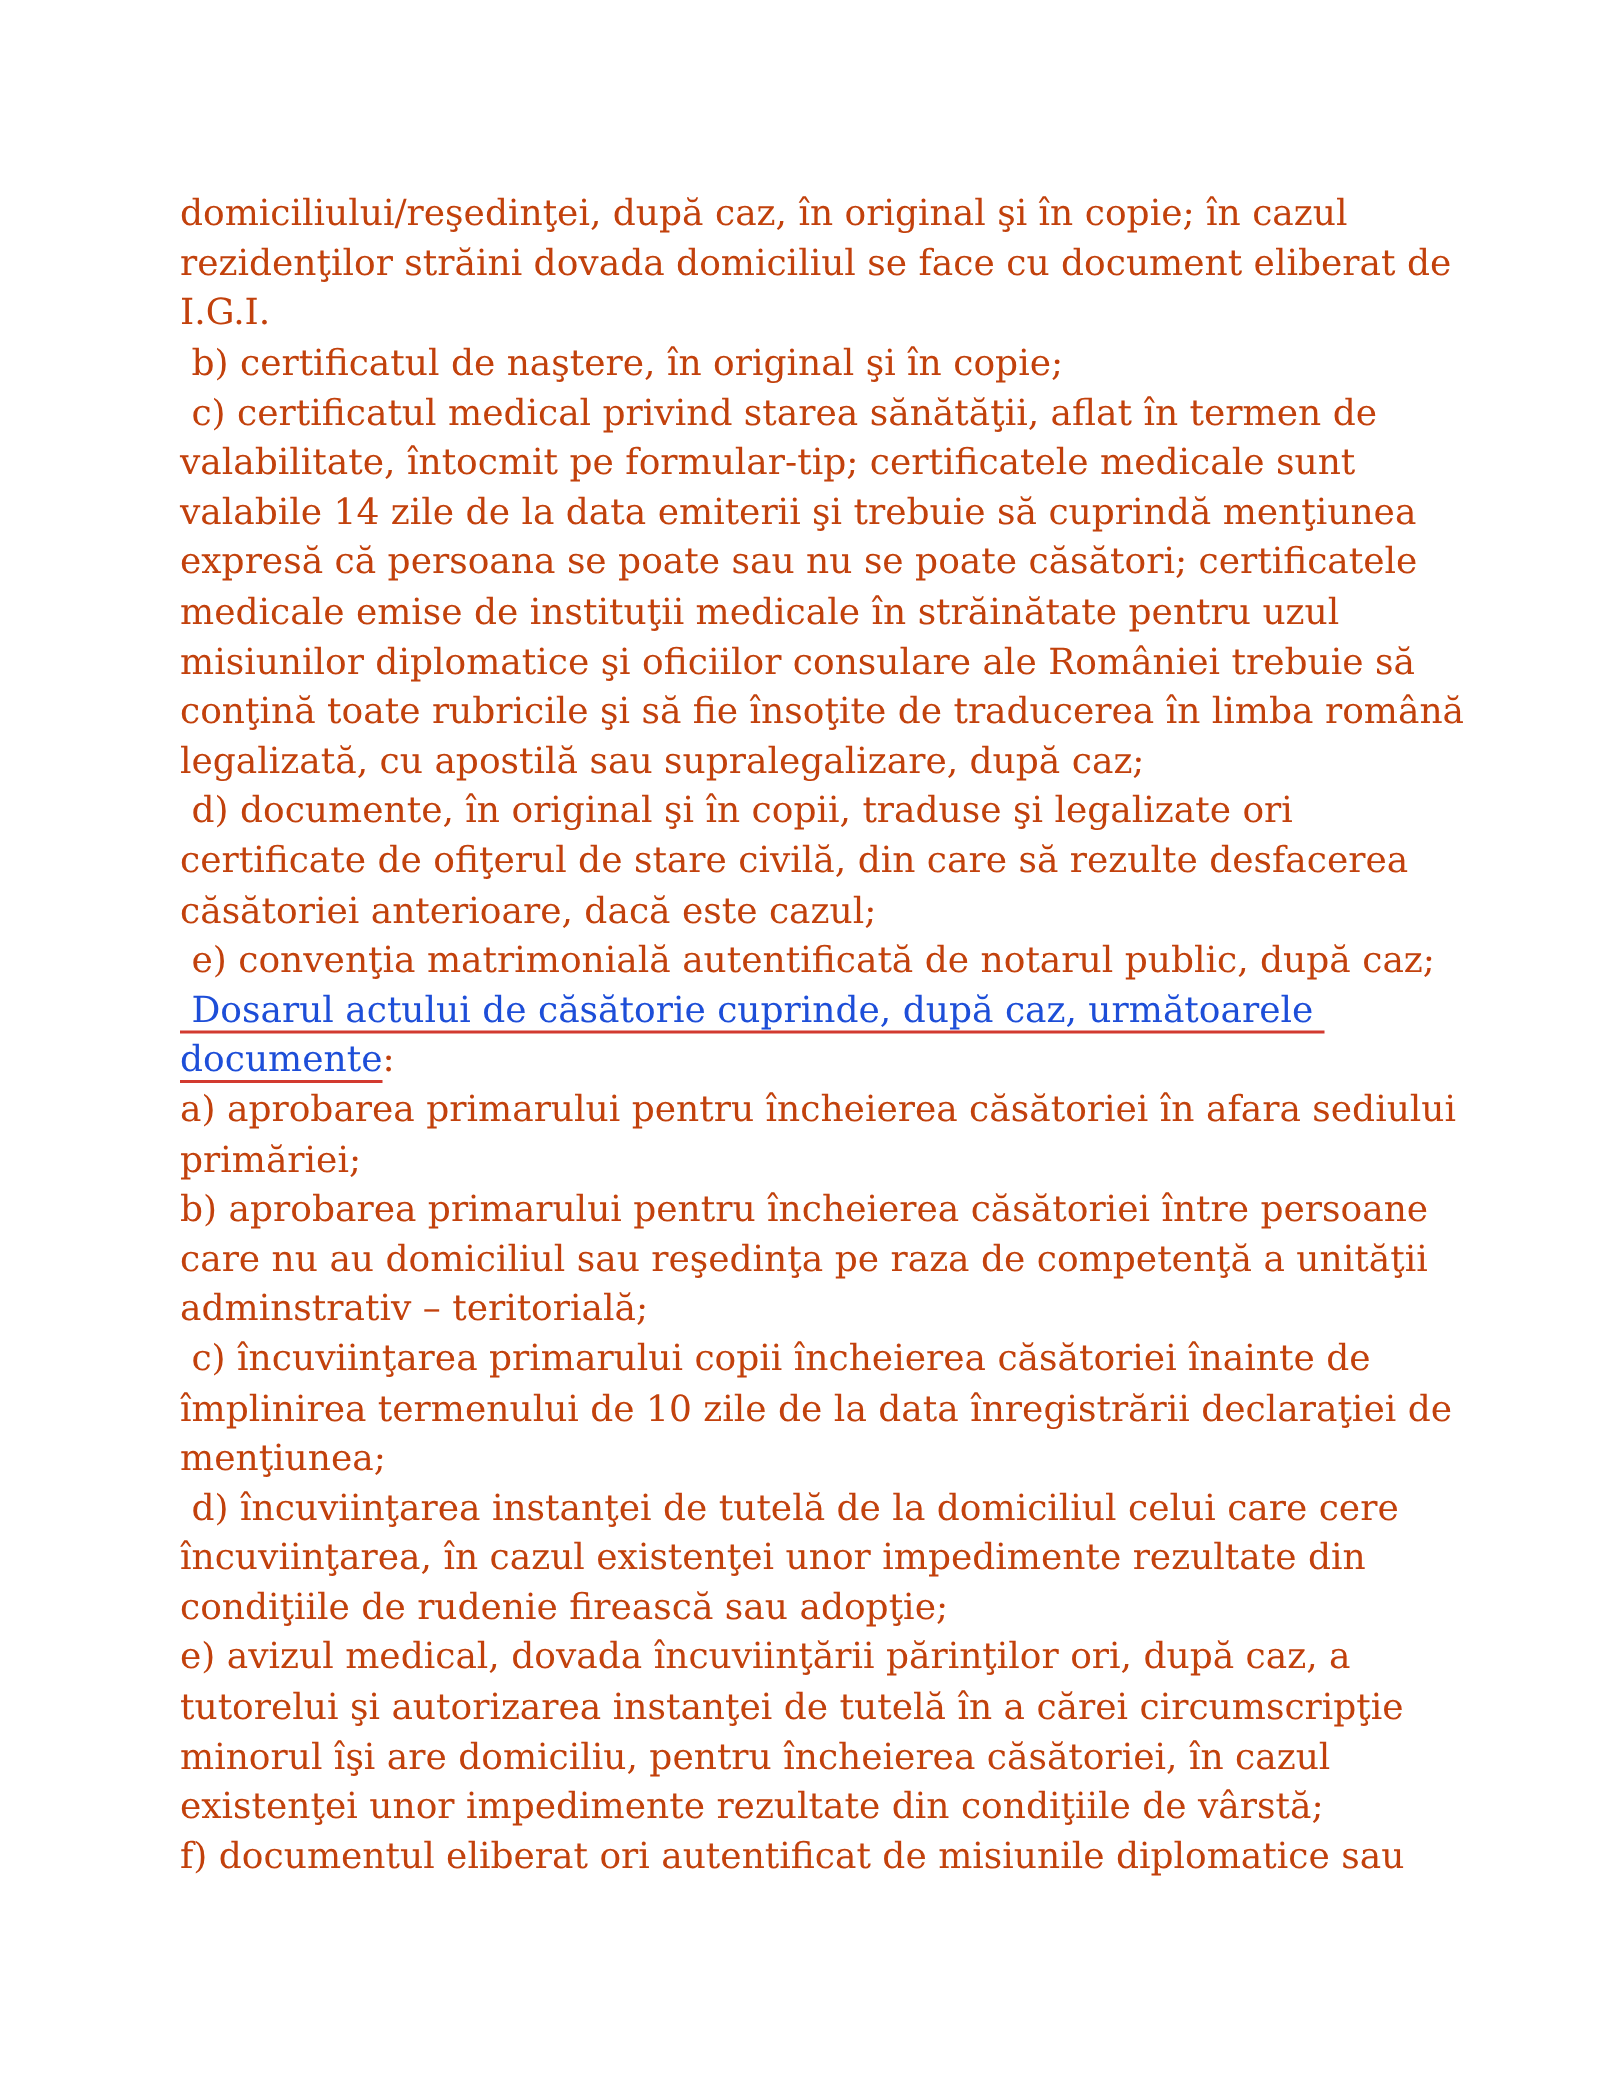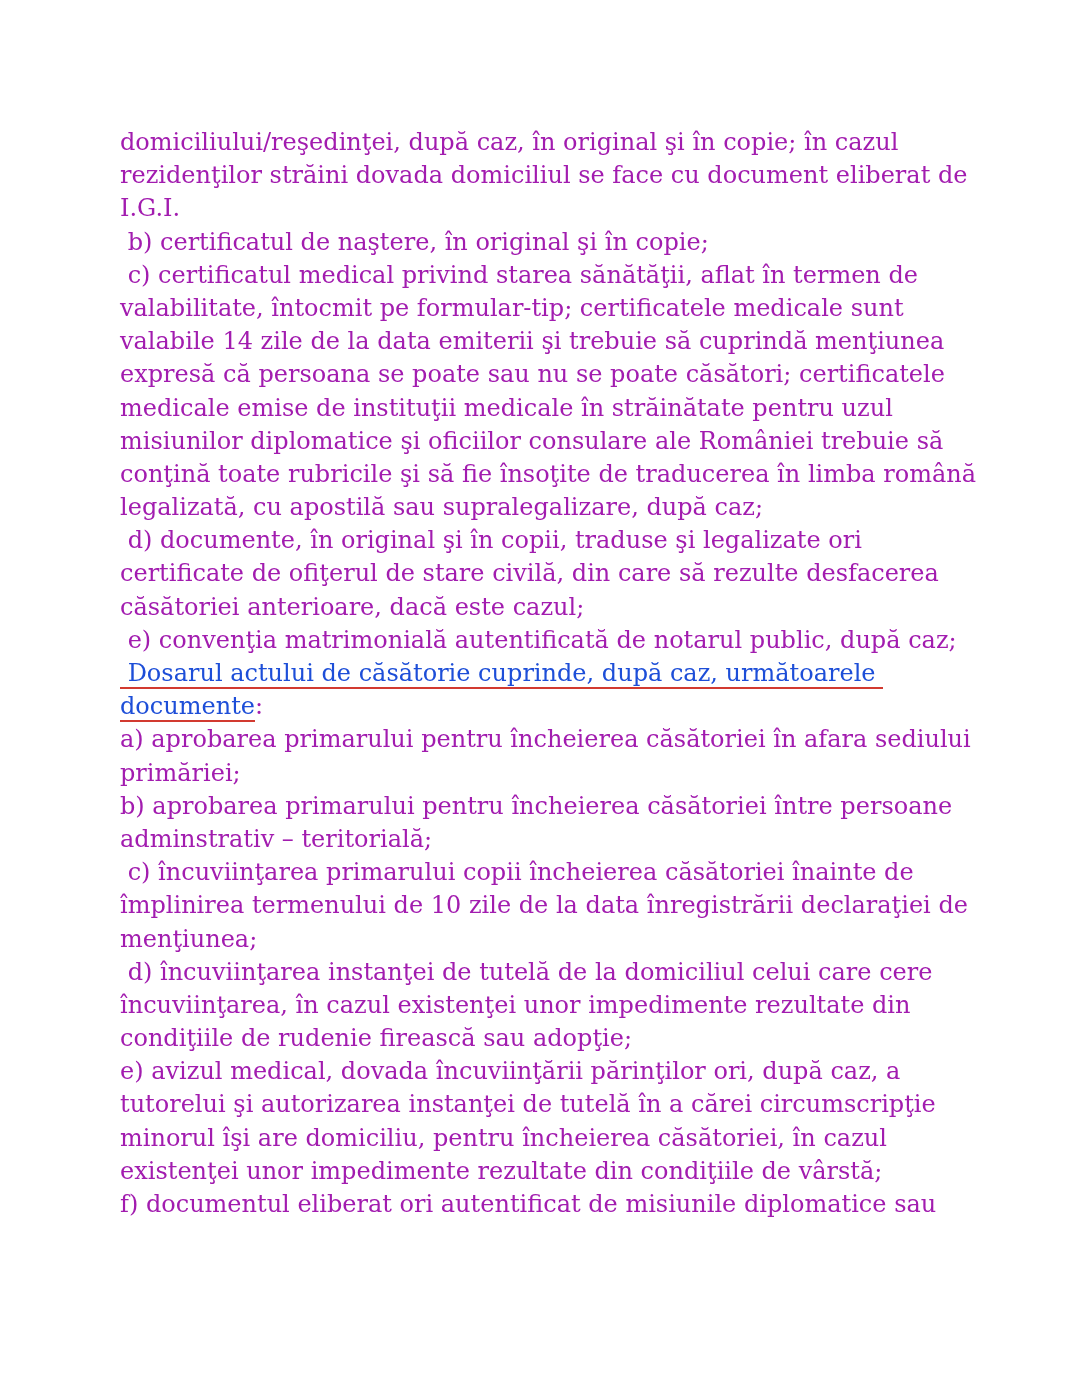--- a/index.html
+++ b/index.html
@@ -22,21 +22,21 @@
     font-family: "DejaVu Serif", "Liberation Serif", serif;
     font-size: 24px;
     line-height: 33.2px;
     color: #2d6ba3;
   }
   .line {
     white-space: pre;   
     height: 33.2px;
   }
   .run-body {
-    color: #a21caf;
+    color: #c2410c;
   }
   .run-red {
     color: #1d4ed8;
     border-bottom: 2px solid #d23a30;
   }
 </style>
 </head>
 <body>
 
 <div class="page">
@@ -55,20 +55,21 @@
       <div class="line"><span class="run-body">legalizată, cu apostilă sau supralegalizare, după caz;</span></div>
       <div class="line"><span class="run-body"> d) documente, în original şi în copii, traduse şi legalizate ori</span></div>
       <div class="line"><span class="run-body">certificate de ofiţerul de stare civilă, din care să rezulte desfacerea</span></div>
       <div class="line"><span class="run-body">căsătoriei anterioare, dacă este cazul;</span></div>
       <div class="line"><span class="run-body"> e) convenţia matrimonială autentificată de notarul public, după caz;</span></div>
       <div class="line"><span class="run-red"> Dosarul actului de căsătorie cuprinde, după caz, următoarele </span></div>
       <div class="line"><span class="run-red">documente</span><span class="run-body">:</span></div>
       <div class="line"><span class="run-body">a) aprobarea primarului pentru încheierea căsătoriei în afara sediului</span></div>
       <div class="line"><span class="run-body">primăriei;</span></div>
       <div class="line"><span class="run-body">b) aprobarea primarului pentru încheierea căsătoriei între persoane</span></div>
+      <div class="line"><span class="run-body">care nu au domiciliul sau reşedinţa pe raza de competenţă a unităţii</span></div>
       <div class="line"><span class="run-body">adminstrativ – teritorială;</span></div>
       <div class="line"><span class="run-body"> c) încuviinţarea primarului copii încheierea căsătoriei înainte de</span></div>
       <div class="line"><span class="run-body">împlinirea termenului de 10 zile de la data înregistrării declaraţiei de</span></div>
       <div class="line"><span class="run-body">menţiunea;</span></div>
       <div class="line"><span class="run-body"> d) încuviinţarea instanţei de tutelă de la domiciliul celui care cere</span></div>
       <div class="line"><span class="run-body">încuviinţarea, în cazul existenţei unor impedimente rezultate din</span></div>
       <div class="line"><span class="run-body">condiţiile de rudenie firească sau adopţie;</span></div>
       <div class="line"><span class="run-body">e) avizul medical, dovada încuviinţării părinţilor ori, după caz, a</span></div>
       <div class="line"><span class="run-body">tutorelui şi autorizarea instanţei de tutelă în a cărei circumscripţie</span></div>
       <div class="line"><span class="run-body">minorul îşi are domiciliu, pentru încheierea căsătoriei, în cazul</span></div>

